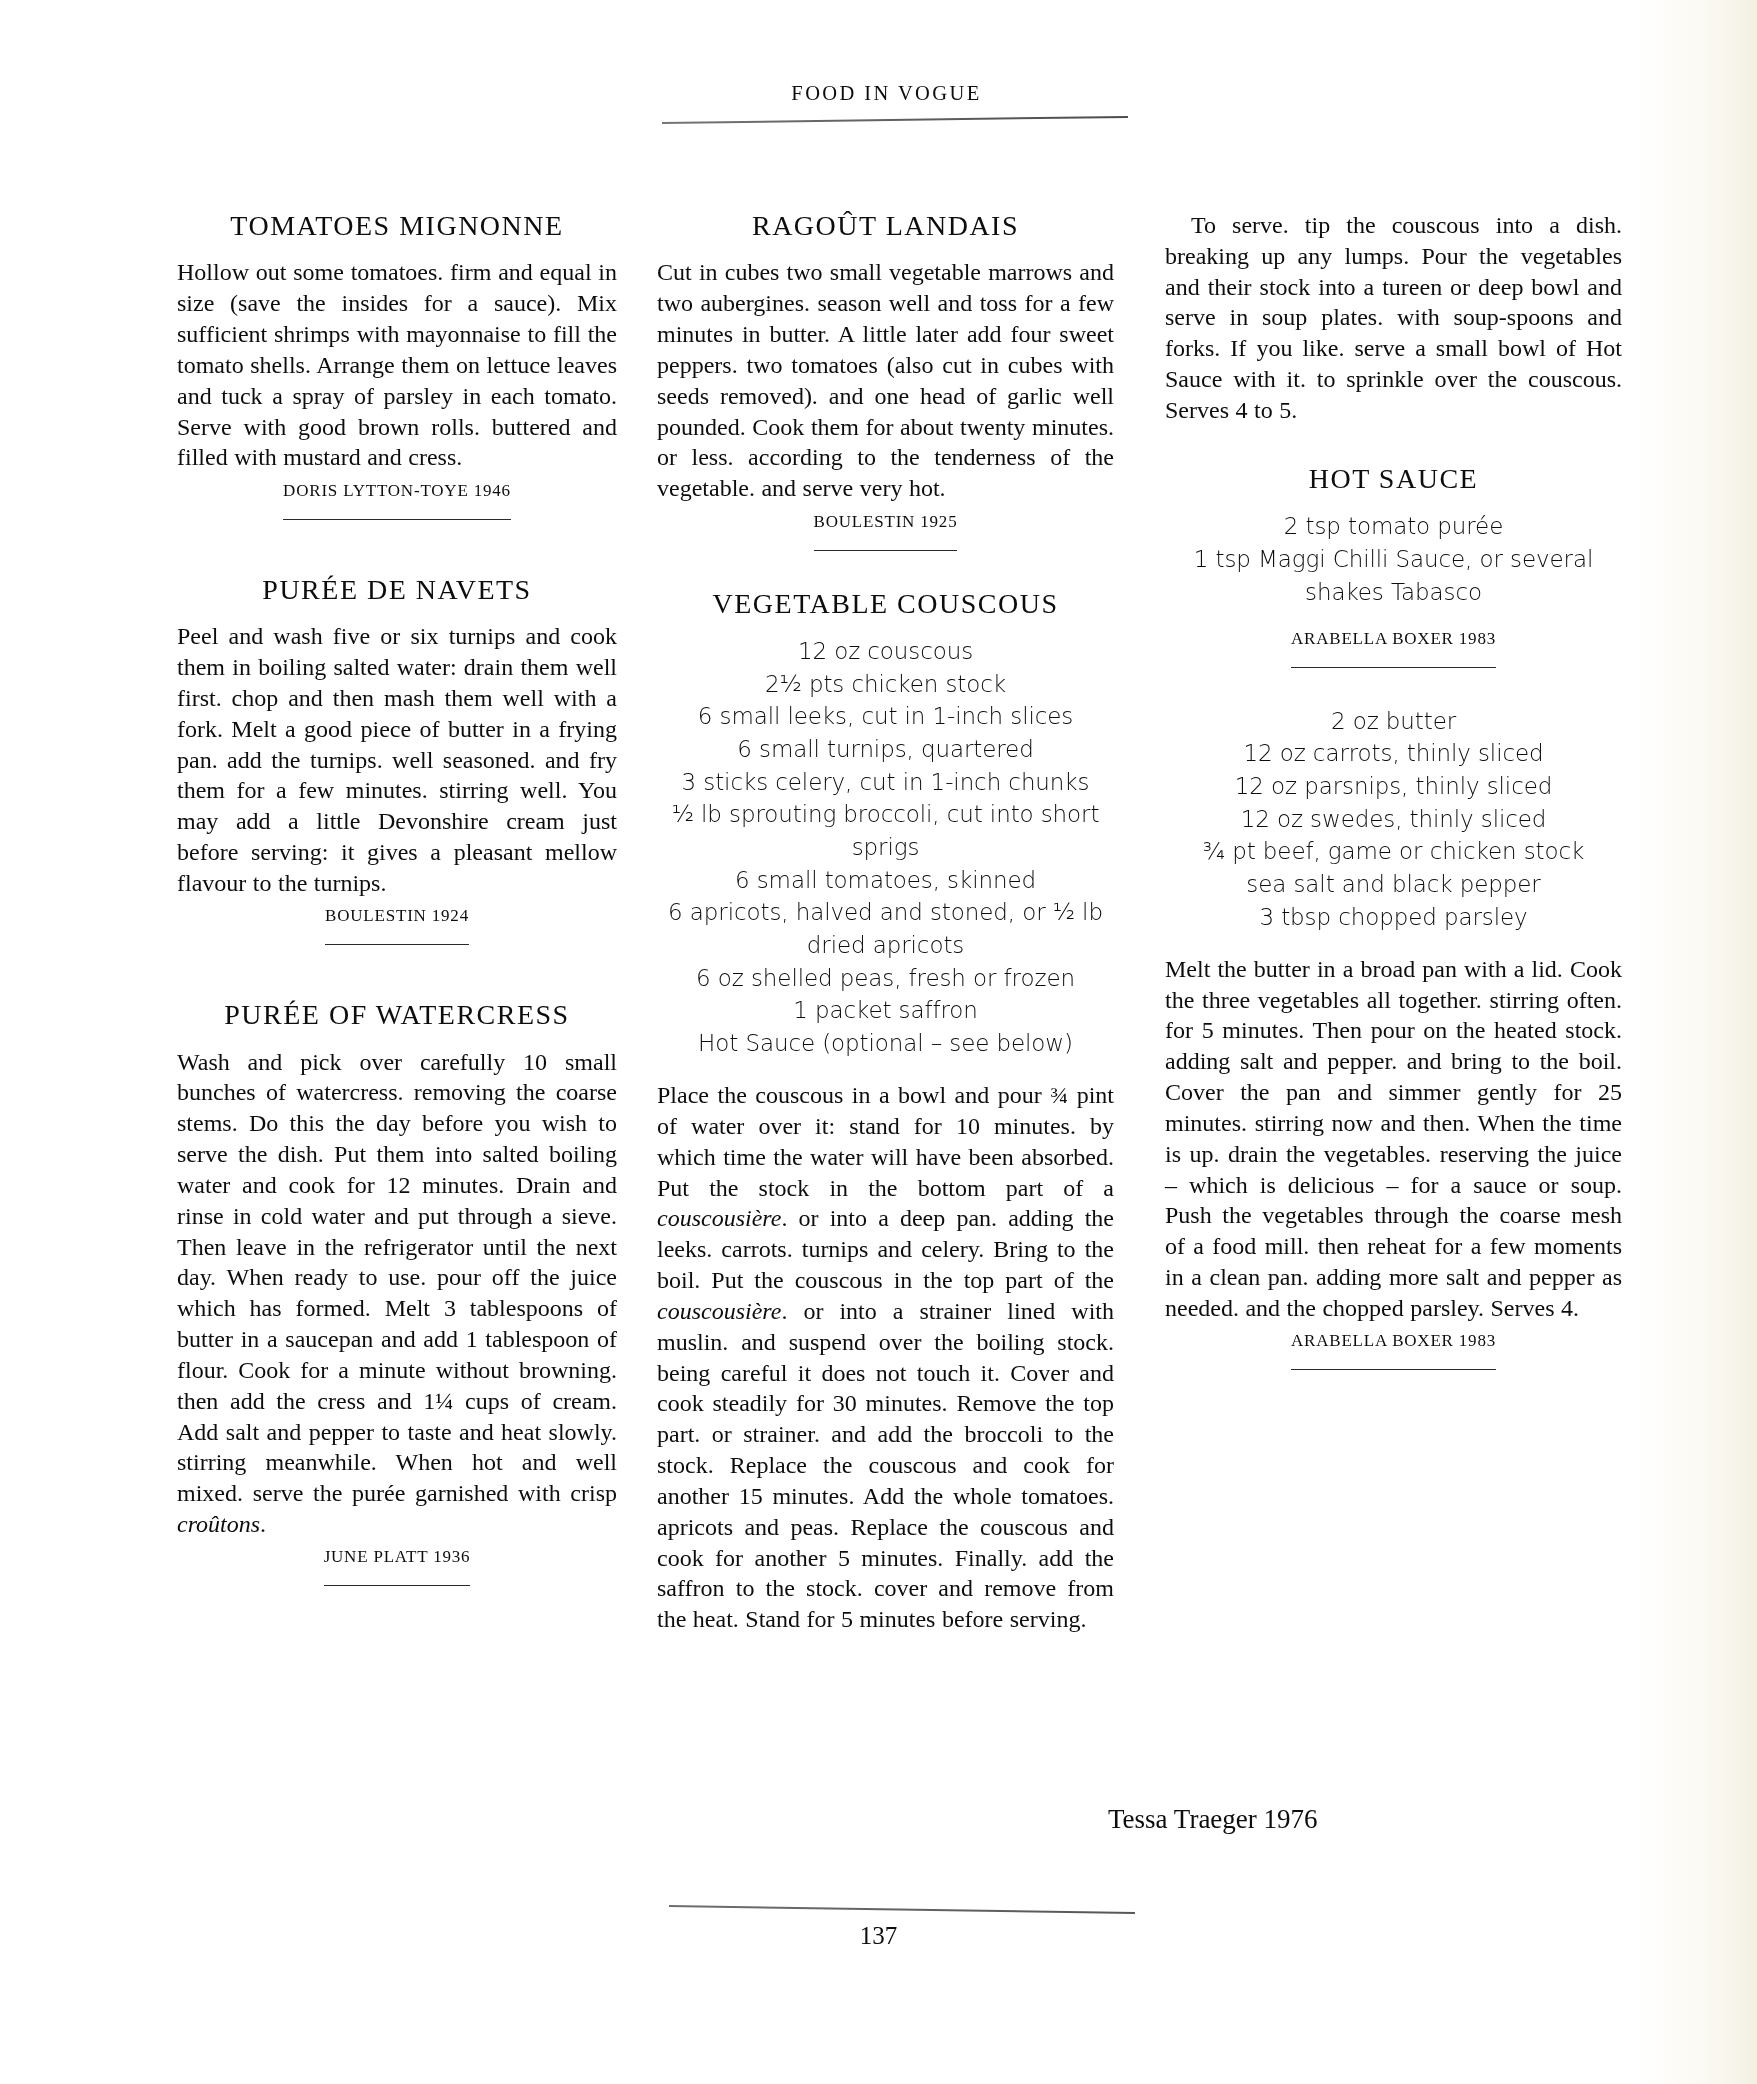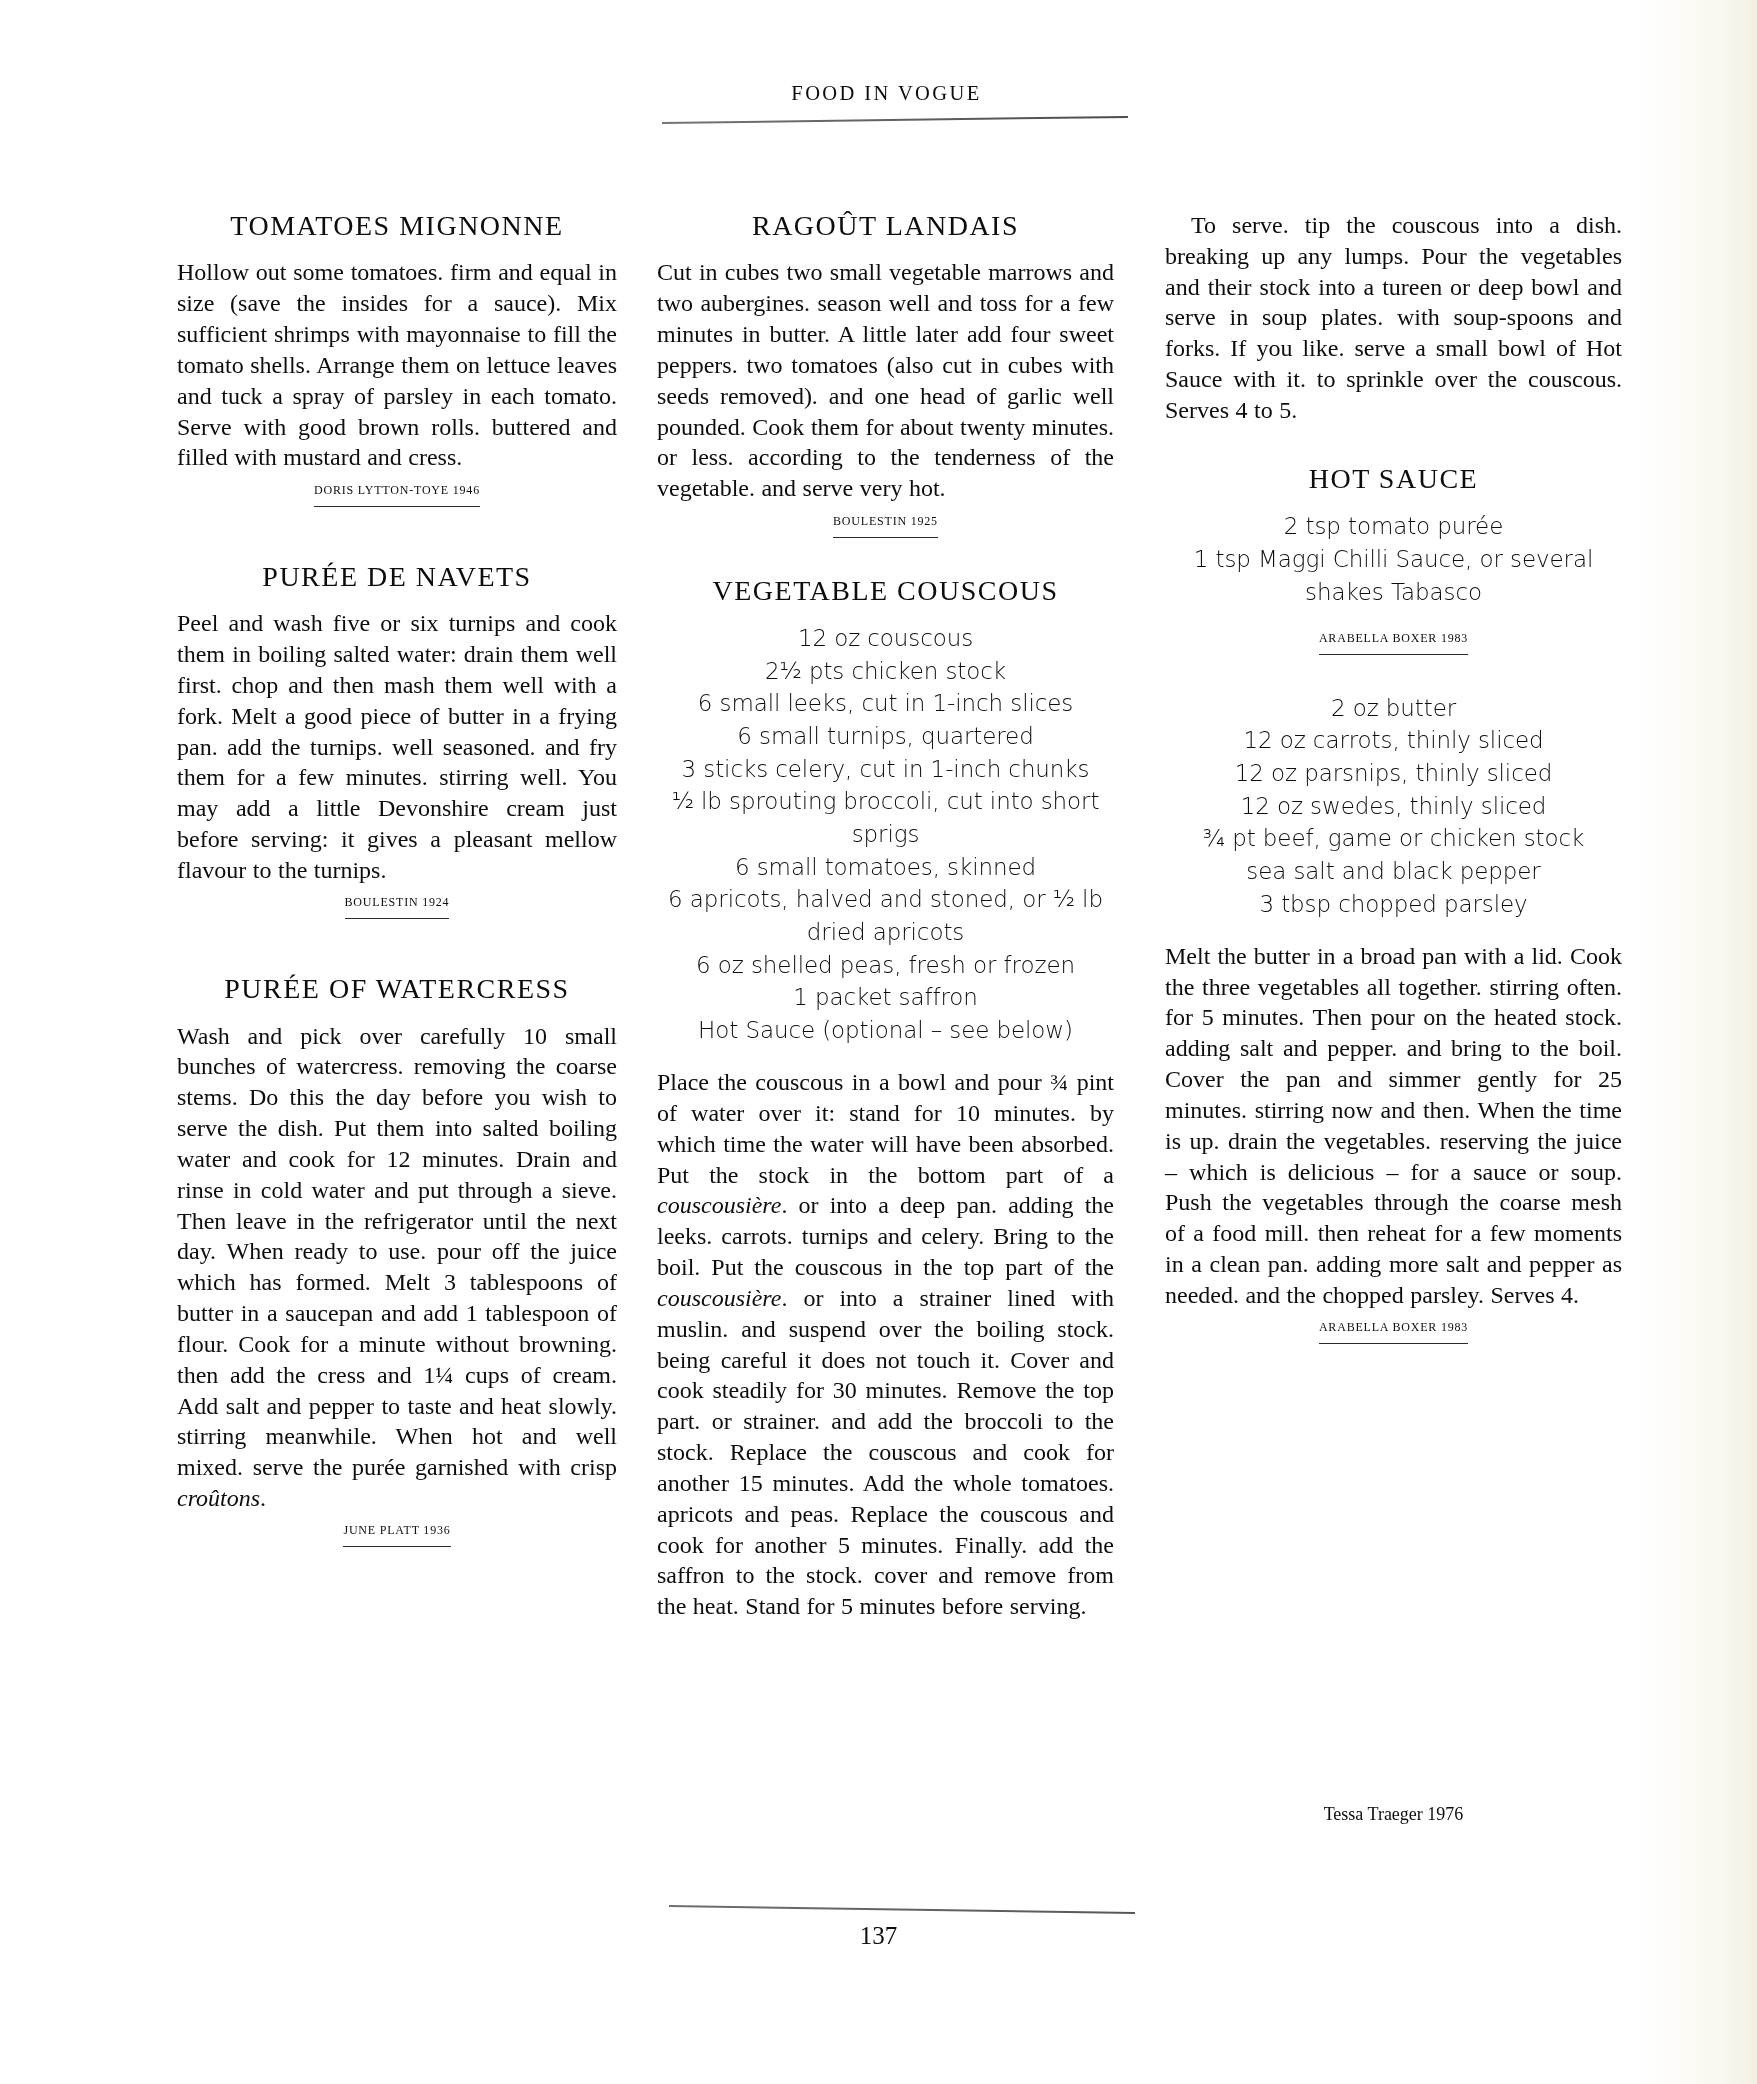--- a/index.html
+++ b/index.html
@@ -60,47 +60,47 @@
     margin:0;
     word-spacing:0.5px;
   }
   .body-text.indent { text-indent:26px; }
   .body-text i { font-style:italic; }
 
   
   .attrib-wrap { text-align:center; margin:7.5px 0 0 0; }
   .attrib {
     display:inline-block;
-    font-size:12px;
+    font-size:17px;
     letter-spacing:0.8px;
     border-bottom:1.5px solid #2b2b2b;
-    padding-bottom:8px;
+    padding-bottom:18px;
     white-space:nowrap;
   }
 
   
   .ingredients {
     font-family:"DejaVu Sans", sans-serif;
     font-size:23px;
     line-height:1.42;
     text-align:center;
     margin:0 0 20.5px 0;
     font-weight:300;
     letter-spacing:-0.1px;
   }
   .ingredients div { white-space:normal; }
 
   .gap-lg { height:54px; }
   .gap-md { height:37px; }
 
   
   .photo-credit {
-    position:absolute; left:1165px; top:1804px; width:457px;
-    text-align:center;
-    font-size:18px;
+    position:absolute; left:1108px; top:1804px; width:457px;
+    text-align:left;
+    font-size:27px;
     font-family:"Liberation Serif", serif;
   }
 
   
   .rule-bottom {
     position:absolute; top:1905px; left:669px; width:466px; height:1.9px;
     background:linear-gradient(to right,#4a4a4a,#2c2c2c);
     transform:rotate(0.85deg); transform-origin:left center;
     opacity:.8;
   }

